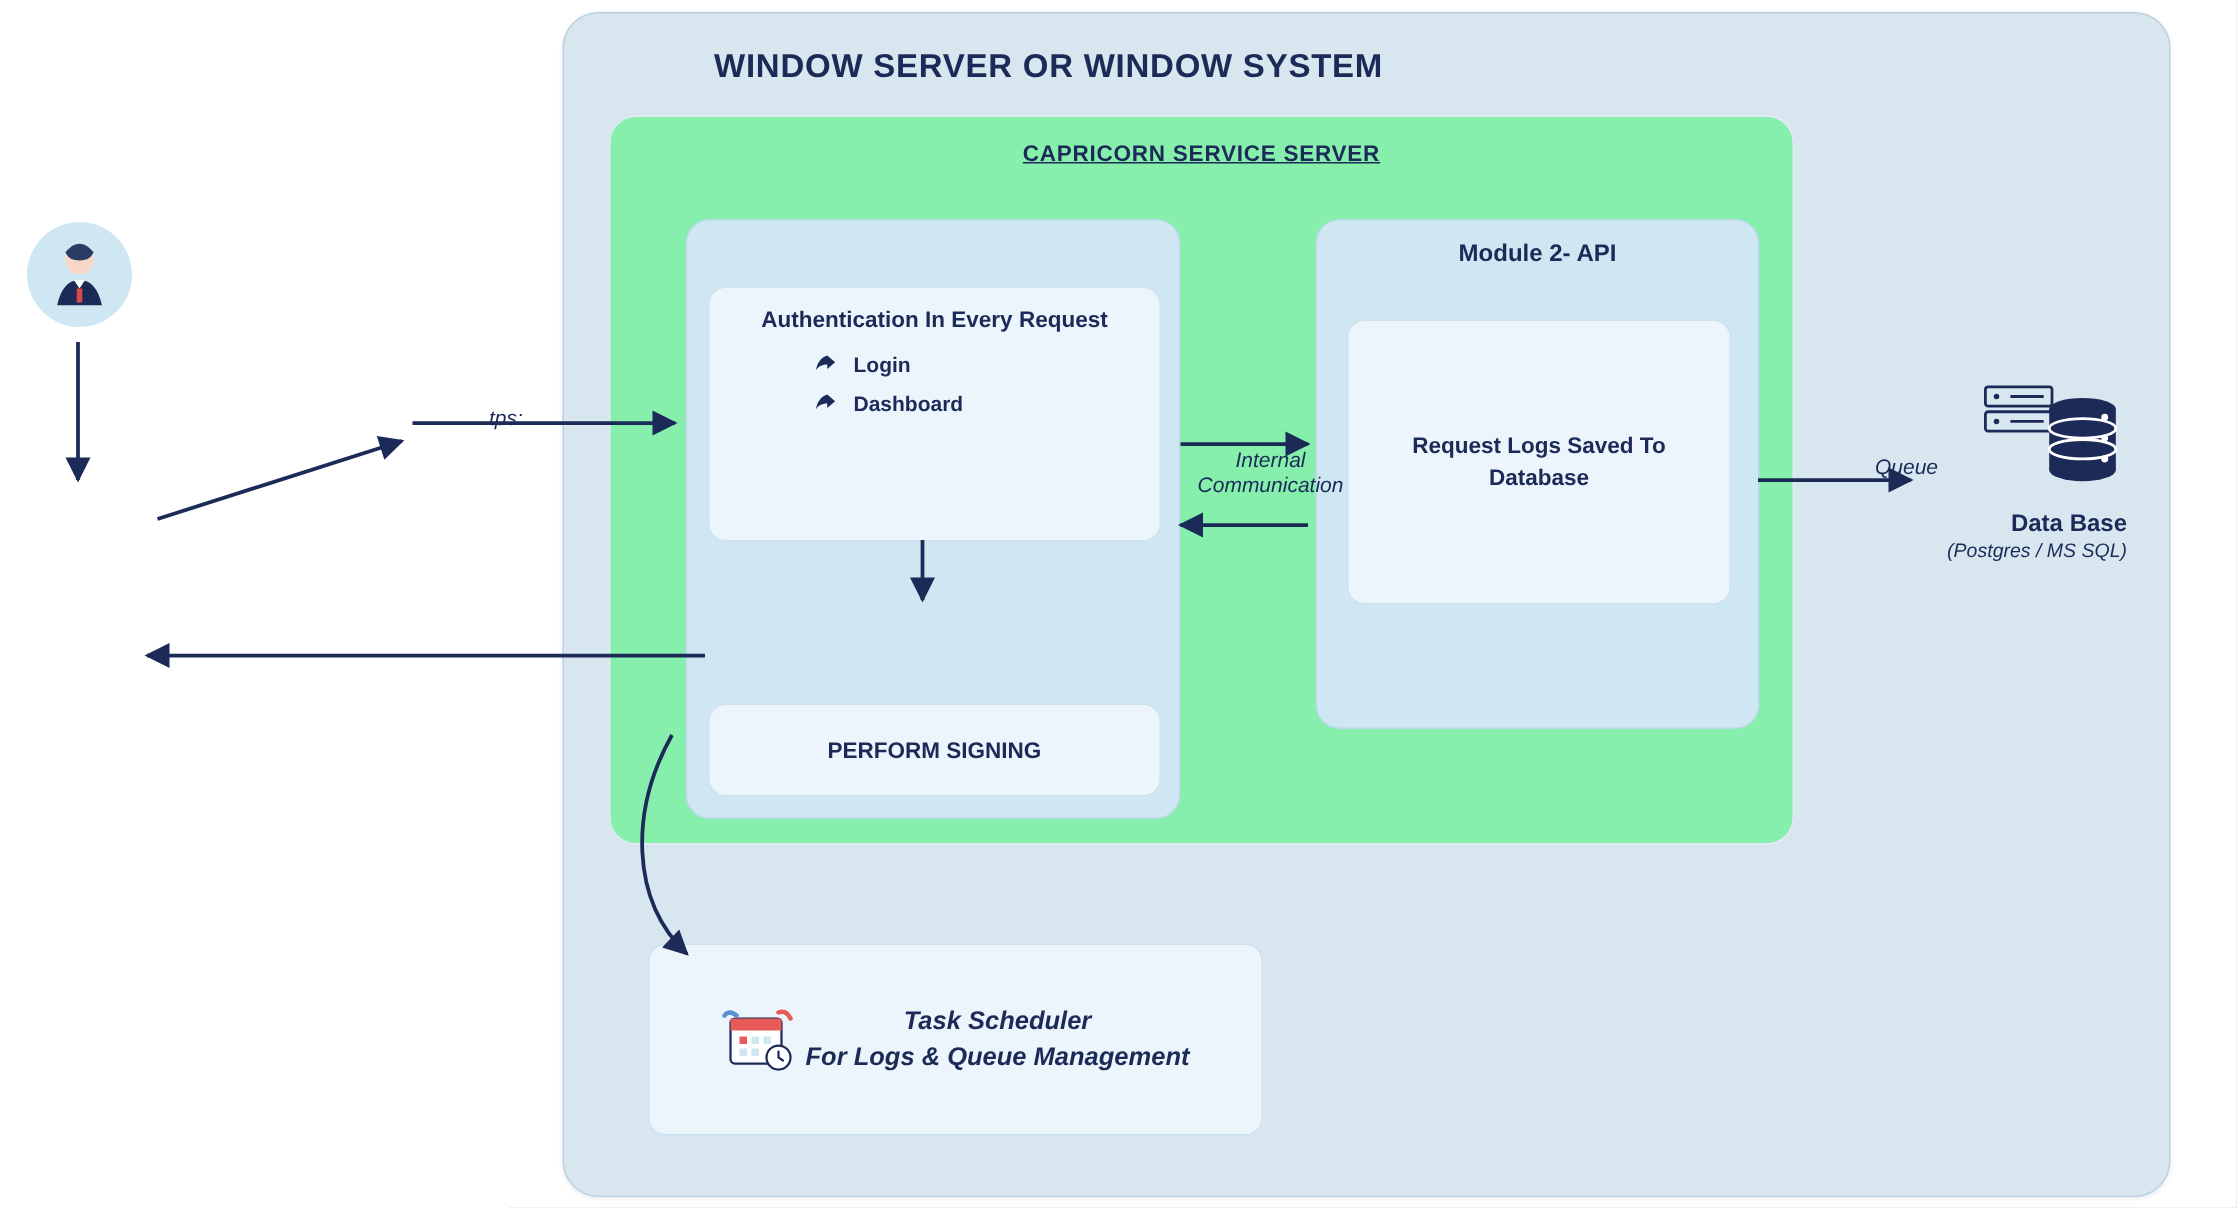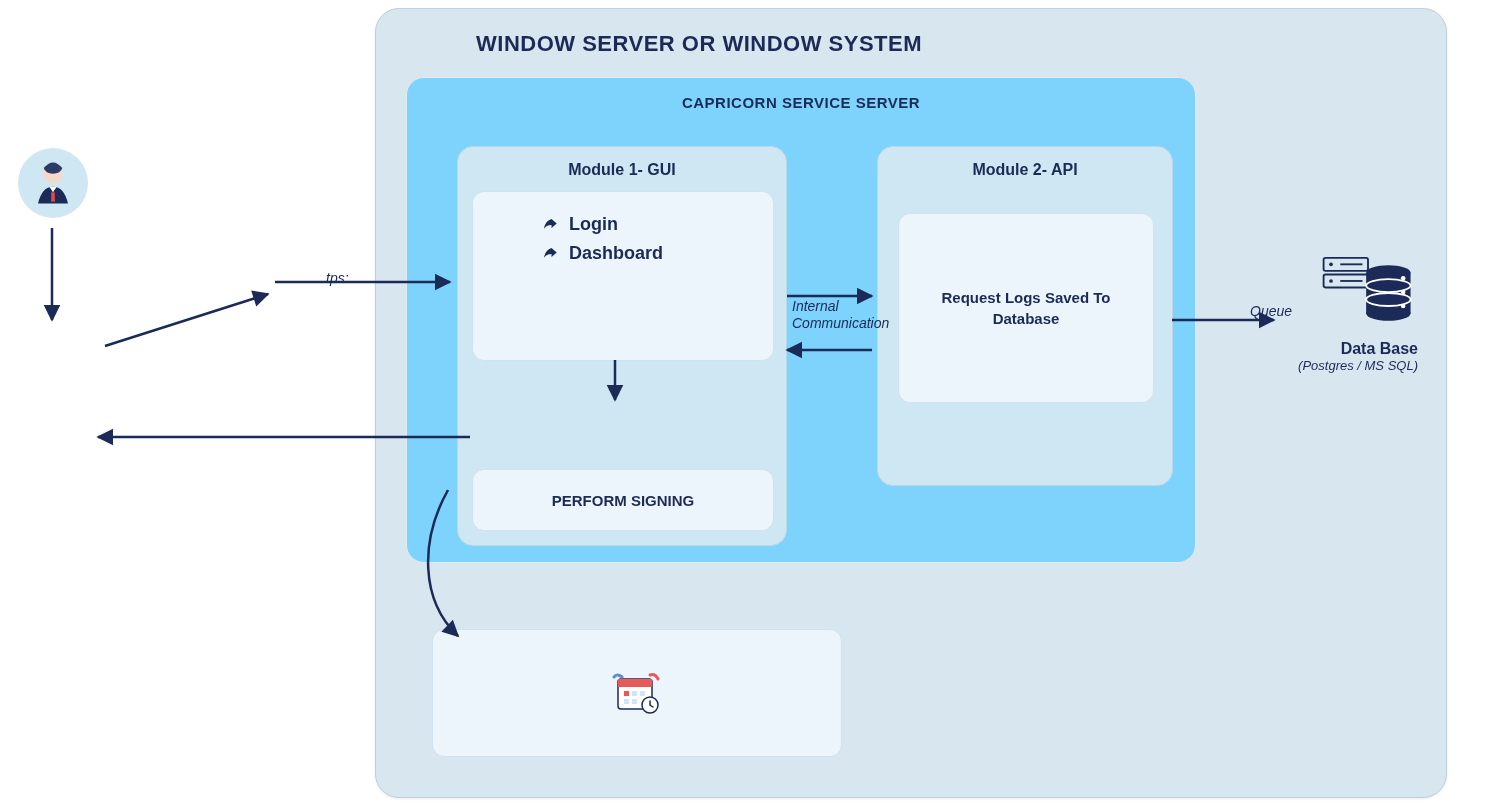--- a/index.html
+++ b/index.html
@@ -31,23 +31,24 @@
     font-weight: 800;
     letter-spacing: 0.5px;
     color: #1b2a57;
   }
 
   
   .service-server {
     position: absolute;
     left: 30px; top: 68px;
     width: 790px; height: 486px;
-    background: #7dd3fc;
+    background: #86efac;
     border: 1px solid #e3ebf2;
     border-radius: 18px;
+    text-decoration: underline;
   }
   .service-server h2 {
     text-align: center;
     padding-top: 16px;
     font-size: 15px;
     font-weight: 800;
     letter-spacing: 0.5px;
   }
 
   .module {
@@ -72,21 +73,21 @@
     text-align: center;
   }
   .auth-box {
     position: absolute;
     left: 14px; top: 44px;
     width: 302px; height: 170px;
     padding: 12px 14px 10px;
   }
   .auth-box h4 { font-size: 15px; font-weight: 700; line-height: 1.3; }
   .auth-list { margin-top: 10px; text-align: left; padding-left: 54px; }
-  .auth-list li { list-style: none; font-size: 18px; font-weight: 700; margin: 8px 0; display:flex; align-items:center; gap:10px; }
+  .auth-list li { list-style: none; font-size: 14px; font-weight: 700; margin: 8px 0; display:flex; align-items:center; gap:10px; }
   .auth-list svg { width:18px; height:18px; }
 
   .perform-box {
     position: absolute;
     left: 14px; bottom: 14px;
     width: 302px; height: 62px;
     display: flex; align-items: center; justify-content: center;
     font-weight: 800; font-size: 15px;
   }
 
@@ -126,21 +127,21 @@
 
   .https-label {
     position: absolute;
     left: 326px; top: 270px;
     font-size: 14px; font-style: italic;
   }
   .internal-label {
     position: absolute;
     left: 792px; top: 298px;
     width: 110px;
-    font-size: 14px; font-style: italic; line-height:1.2;
+    font-size: 14px; font-style: italic; text-align: center; line-height:1.2;
   }
   .saved-label {
     position: absolute;
     left: 1250px; top: 303px;
     font-size: 14px; font-style: italic;
   }
 
   
   .db-group {
     position: absolute;
@@ -159,22 +160,22 @@
 
 <div class="canvas">
 
   <div class="window-server">
     <h1>WINDOW SERVER OR WINDOW SYSTEM</h1>
 
     <div class="service-server">
       <h2>CAPRICORN SERVICE SERVER</h2>
 
       <div class="module module1">
-        <h3>Module 1- GUI</h3>
         <div class="inner-box auth-box">
+          <h4>Authentication In Every Request</h4>
           <ul class="auth-list">
             <li>
               <svg viewBox="0 0 24 24">
                   <path fill="#1b2a57" d="M14 4l7 6-7 6v-4c-5 0-8 2-10 5 1-6 4-11 10-13V4z"></path>
                 </svg>
               <span>Login</span>
             </li>
             <li>
               <svg viewBox="0 0 24 24">
                   <path fill="#1b2a57" d="M14 4l7 6-7 6v-4c-5 0-8 2-10 5 1-6 4-11 10-13V4z"></path>
@@ -205,20 +206,24 @@
           <rect x="20" y="20" width="5" height="5" fill="#cfe7f2"></rect>
           <rect x="28" y="20" width="5" height="5" fill="#cfe7f2"></rect>
           <rect x="12" y="28" width="5" height="5" fill="#cfe7f2"></rect>
           <rect x="20" y="28" width="5" height="5" fill="#cfe7f2"></rect>
           <circle cx="38" cy="34" r="8" fill="#fff" stroke="#1b2a57" stroke-width="1.5"></circle>
           <path d="M38 30 v4 l3 2" stroke="#1b2a57" stroke-width="1.5" fill="none" stroke-linecap="round"></path>
           <path d="M2 6 q3 -4 8 0" stroke="#5a8ed6" stroke-width="3" fill="none" stroke-linecap="round"></path>
           <path d="M38 4 q5 -2 8 4" stroke="#e85a5a" stroke-width="3" fill="none" stroke-linecap="round"></path>
         </svg>
       </div>
+      <div class="task-text">
+        <span>Task Scheduler</span><br>
+        <span>For Logs &amp; Queue Management</span>
+      </div>
     </div>
   </div>
 
   <div class="actor">
     <svg viewBox="0 0 60 60" width="56" height="56">
       <circle cx="30" cy="30" r="29" fill="#cfe7f2"></circle>
       <circle cx="30" cy="20" r="10" fill="#f8d7c8"></circle>
       <path d="M20 14 q10 -12 20 0 q-2 6 -10 6 q-8 0 -10 -6" fill="#2a3b66"></path>
       <path d="M14 52 q4 -18 16 -18 q12 0 16 18 z" fill="#1b2a57"></path>
       <path d="M26 34 l4 6 l4 -6 z" fill="#fff"></path>

